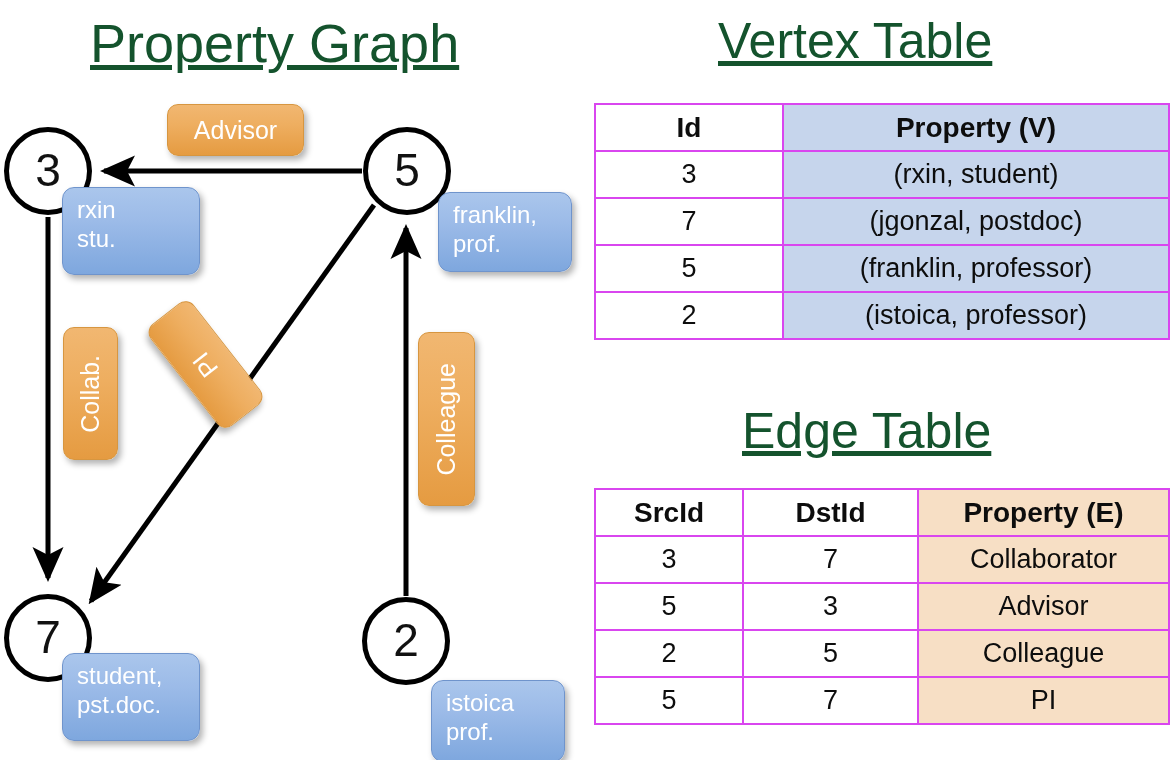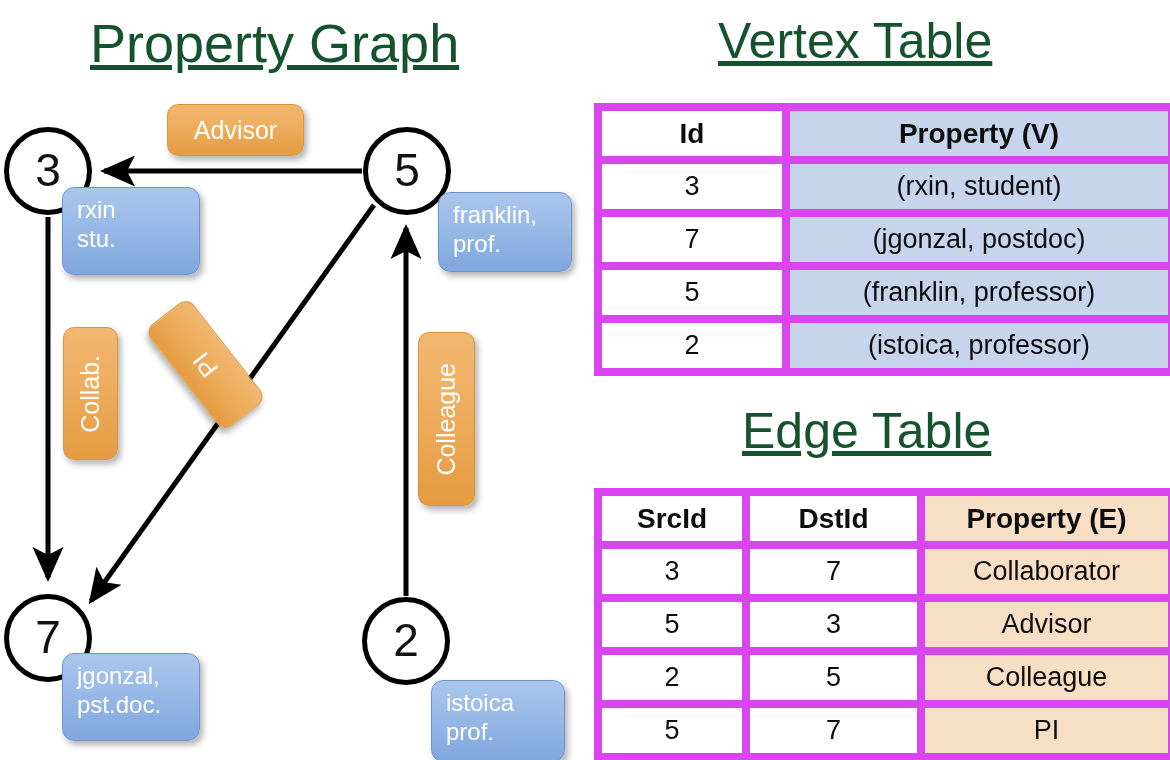--- a/index.html
+++ b/index.html
@@ -120,21 +120,21 @@
   }
 
   
   table.gtable {
     position: absolute;
     border-collapse: collapse;
     font-family: "Liberation Sans", sans-serif;
     table-layout: fixed;
   }
   table.gtable td, table.gtable th {
-    border: 8px solid #d946ef;
+    border: 2px solid #d946ef;
     text-align: center;
     font-weight: 300;
     font-size: 27px;
     color: #0d0d0d;
     padding: 0;
     height: 45px;
     vertical-align: middle;
   }
   table.gtable th {
     font-weight: bold;
@@ -200,21 +200,21 @@
     <div>rxin</div>
     <div>stu.</div>
   </div>
 
   <div class="prop-box" style="left:438px; top:192px; width:134px; height:80px;">
     <div>franklin,</div>
     <div>prof.</div>
   </div>
 
   <div class="prop-box" style="left:62px; top:653px; width:138px; height:88px;">
-    <div>jgonzal,</div>
+    <div>student,</div>
     <div>pst.doc.</div>
   </div>
 
   <div class="prop-box" style="left:431px; top:658px; width:134px; height:82px;margin-top:22px;">
     <div>istoica</div>
     <div>prof.</div>
   </div>
 
   <div class="edge-box" style="left:167px; top:104px; width:137px; height:52px;">
     <span>Advisor</span>

